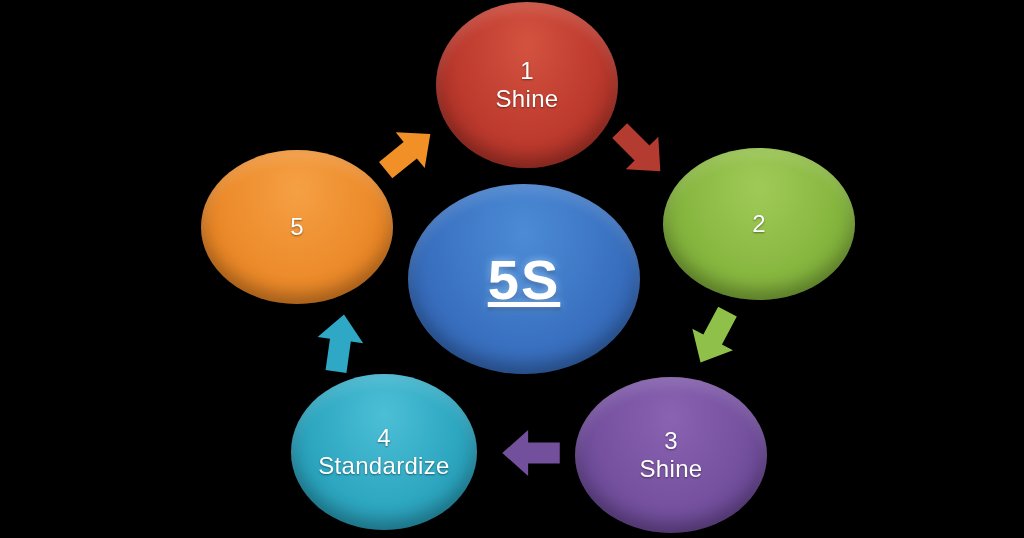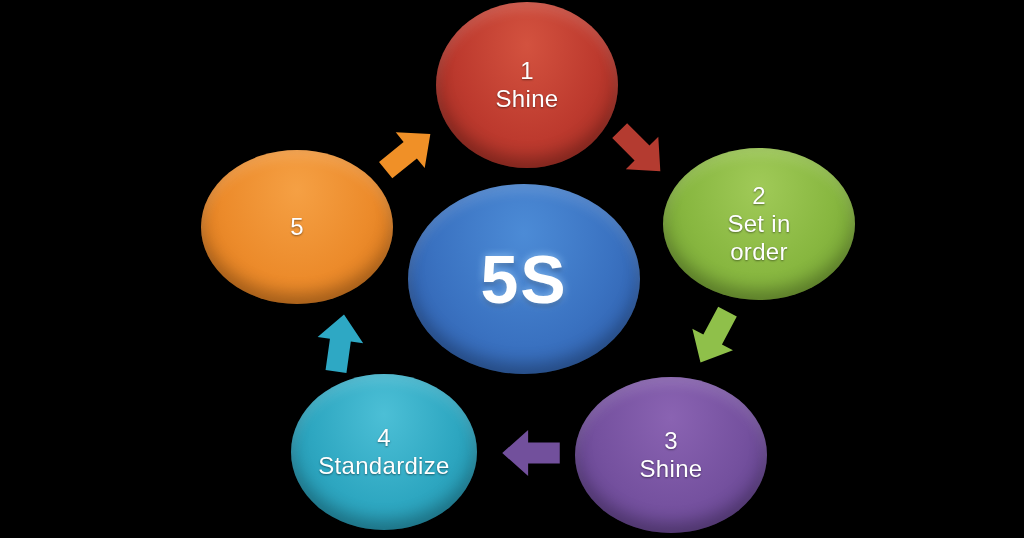--- a/index.html
+++ b/index.html
@@ -46,23 +46,24 @@
   }
   .c-sustain{
     left:201px;top:150px;width:192px;height:154px;
     background:radial-gradient(ellipse at 50% 26%, #f5a044 0%, #ec8b2b 55%, #d57419 100%);
   }
   .c-hub{
     left:408px;top:184px;width:232px;height:190px;
     background:radial-gradient(ellipse at 50% 26%, #4c8bd6 0%, #3a72c1 55%, #2b58a5 100%);
   }
   .c-hub .hub-label{
-    font-size:68px;font-weight:bold;letter-spacing:2px;
+    font-size:56px;font-weight:bold;letter-spacing:2px;
     color:#ffffff;
     text-shadow:0 0 9px rgba(160,210,255,.85), 0 3px 4px rgba(0,30,80,.55);
+    text-decoration:underline;
   }
 
   
   .arrow{position:absolute;width:58px;height:46px;overflow:visible;}
   .a-red    {left:611px;top:128px;transform:rotate(45deg);}
   .a-green  {left:685px;top:314px;transform:rotate(118deg);}
   .a-purple {left:502px;top:430px;transform:rotate(180deg);}
   .a-teal   {left:311px;top:320px;transform:rotate(-82deg);}
   .a-orange {left:379px;top:129px;transform:rotate(-39deg);}
 </style>
@@ -71,22 +72,20 @@
 
 <div class="canvas">
 
   <div class="circle c-sort">
     <div class="num">1</div>
     <div class="label">Shine</div>
   </div>
 
   <div class="circle c-set">
     <div class="num">2</div>
-    <div class="label">Set in
-order</div>
   </div>
 
   <div class="circle c-shine">
     <div class="num">3</div>
     <div class="label">Shine</div>
   </div>
 
   <div class="circle c-standardize">
     <div class="num">4</div>
     <div class="label">Standardize</div>

